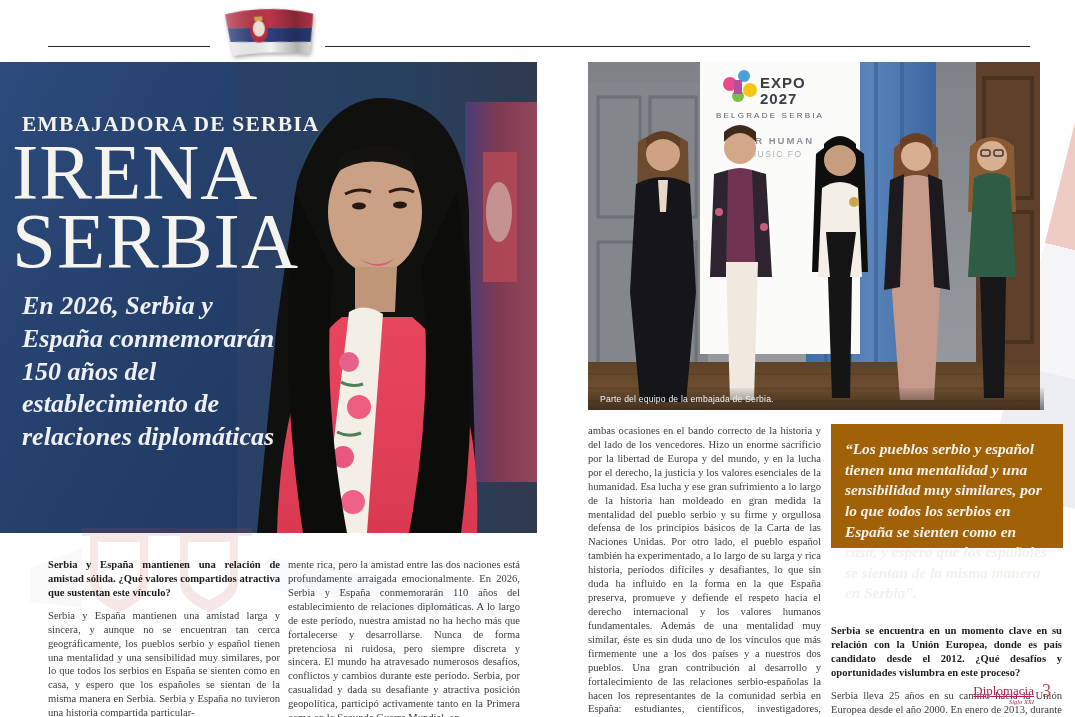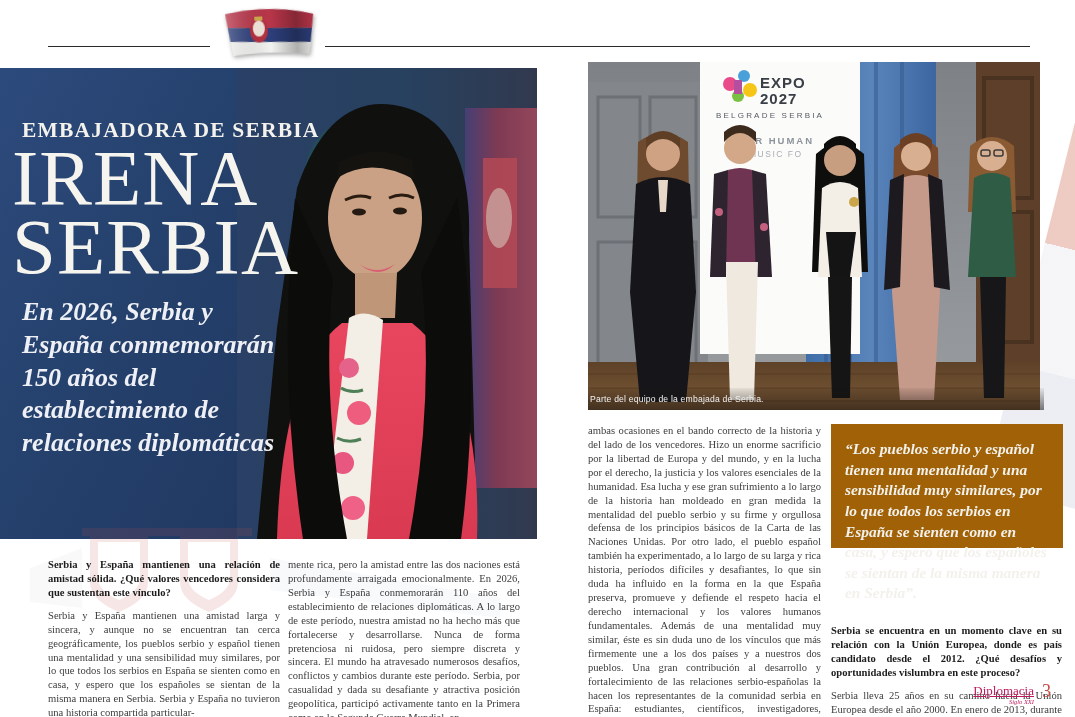--- a/index.html
+++ b/index.html
@@ -12,21 +12,20 @@
   .top-rule { position:absolute; top:46px; height:1px; background:#2a2a2a; }
   .rule-left  { left:48px;  width:162px; }
   .rule-right { left:325px; width:705px; }
   .flag-wrap { position:absolute; left:222px; top:4px; width:96px; height:54px; transform:rotate(-3deg); filter:drop-shadow(1px 2px 2px rgba(0,0,0,.35)); }
 
   
   .hero {
     position:absolute; left:0; top:62px; width:537px; height:471px;
     background:linear-gradient(120deg, #2c4a7c 0%, #24406b 35%, #1c3157 100%);
     overflow:hidden;
-    margin-top:6px;
   }
   .hero-photo { position:absolute; right:0; top:0; width:300px; height:471px; }
   .kicker {
     position:absolute; left:22px; top:50px; color:#f4f2ec;
     font-size:21.5px; font-weight:600; letter-spacing:1.2px; white-space:nowrap;
   }
   .big-name {
     position:absolute; left:12px; top:76px; color:#f6f4ee;
     font-size:79px; font-weight:500; line-height:.87; letter-spacing:1px;
   }
@@ -52,21 +51,21 @@
   .lp-col2 { left:288px; top:558px; width:232px; }
   .rp-col1 { left:588px; top:424px; width:233px; }
   .rp-col2 { left:831px; top:600px; width:231px;margin-top:24px; }
 
   
   .team-photo { position:absolute; left:588px; top:62px; width:456px; height:348px; overflow:hidden; }
   .caption {
     position:absolute; left:0; bottom:0; width:100%; height:22px;
     background:linear-gradient(180deg, rgba(20,15,12,.05), rgba(20,15,12,.55));
     color:#f2f2f2; font-family:"Liberation Sans", sans-serif; font-size:8.6px;
-    line-height:22px; padding-left:2px; letter-spacing:.2px;
+    line-height:22px; padding-left:12px; letter-spacing:.2px;
   }
 
   
   .pull-quote {
     position:absolute; left:831px; top:424px; width:232px; height:124px;
     background:#a16207; color:#f2f1ec; padding:15px 14px;
     font-size:15.4px; font-style:italic; font-weight:700; line-height:1.34;
   }
 
   
@@ -175,21 +174,21 @@
         <path d="M150 6 h58 v48 q0 18 -29 30 q-29 -12 -29 -30 Z" fill="#c15050"></path>
         <path d="M158 14 h42 v36 q0 13 -21 22 q-21 -9 -21 -22 Z" fill="#ffffff"></path>
         <rect x="52" y="0" width="170" height="8" fill="#c15050"></rect>
         <path d="M240 30 L470 70 L470 90 L240 62 Z" fill="#9fb0cc" opacity=".5"></path>
         <path d="M0 40 L52 20 L52 80 L0 74 Z" fill="#c9c2bd" opacity=".6"></path>
       </g>
     </svg>
   </div>
 
   <div class="col lp-col1">
-    <p class="q">Serbia y España mantienen una relación de amistad sólida. ¿Qué valores vencedores considera que sustentan este vínculo?</p>
+    <p class="q">Serbia y España mantienen una relación de amistad sólida. ¿Qué valores compartidos atractiva que sustentan este vínculo?</p>
     <p>Serbia y España mantienen una amistad larga y sincera, y aunque no se encuentran tan cerca geográficamente, los pueblos serbio y español tienen una mentalidad y una sensibilidad muy similares, por lo que todos los serbios en España se sienten como en casa, y espero que los españoles se sientan de la misma manera en Serbia. Serbia y España no tuvieron una historia compartida particular-</p>
   </div>
   <div class="col lp-col2">
     <p>mente rica, pero la amistad entre las dos naciones está profundamente arraigada emocionalmente. En 2026, Serbia y España conmemorarán 110 años del establecimiento de relaciones diplomáticas. A lo largo de este período, nuestra amistad no ha hecho más que fortalecerse y desarrollarse. Nunca de forma pretenciosa ni ruidosa, pero siempre discreta y sincera. El mundo ha atravesado numerosos desafíos, conflictos y cambios durante este período. Serbia, por casualidad y dada su desafiante y atractiva posición geopolítica, participó activamente tanto en la Primera como en la Segunda Guerra Mundial, en</p>
   </div>
 
   <div class="wm-right"></div>
 
   <div class="team-photo">
     <svg width="452" height="348" viewBox="0 0 452 348">

